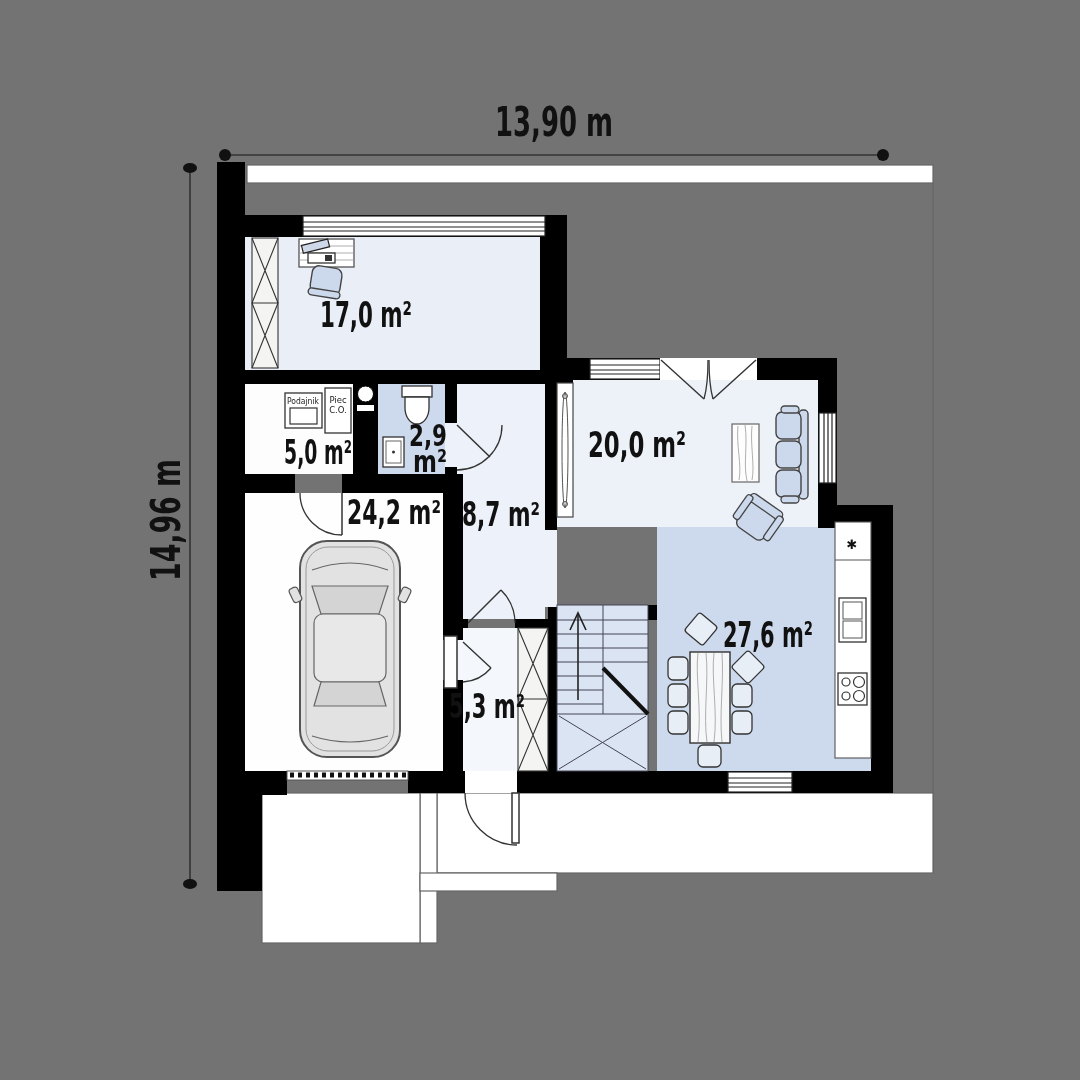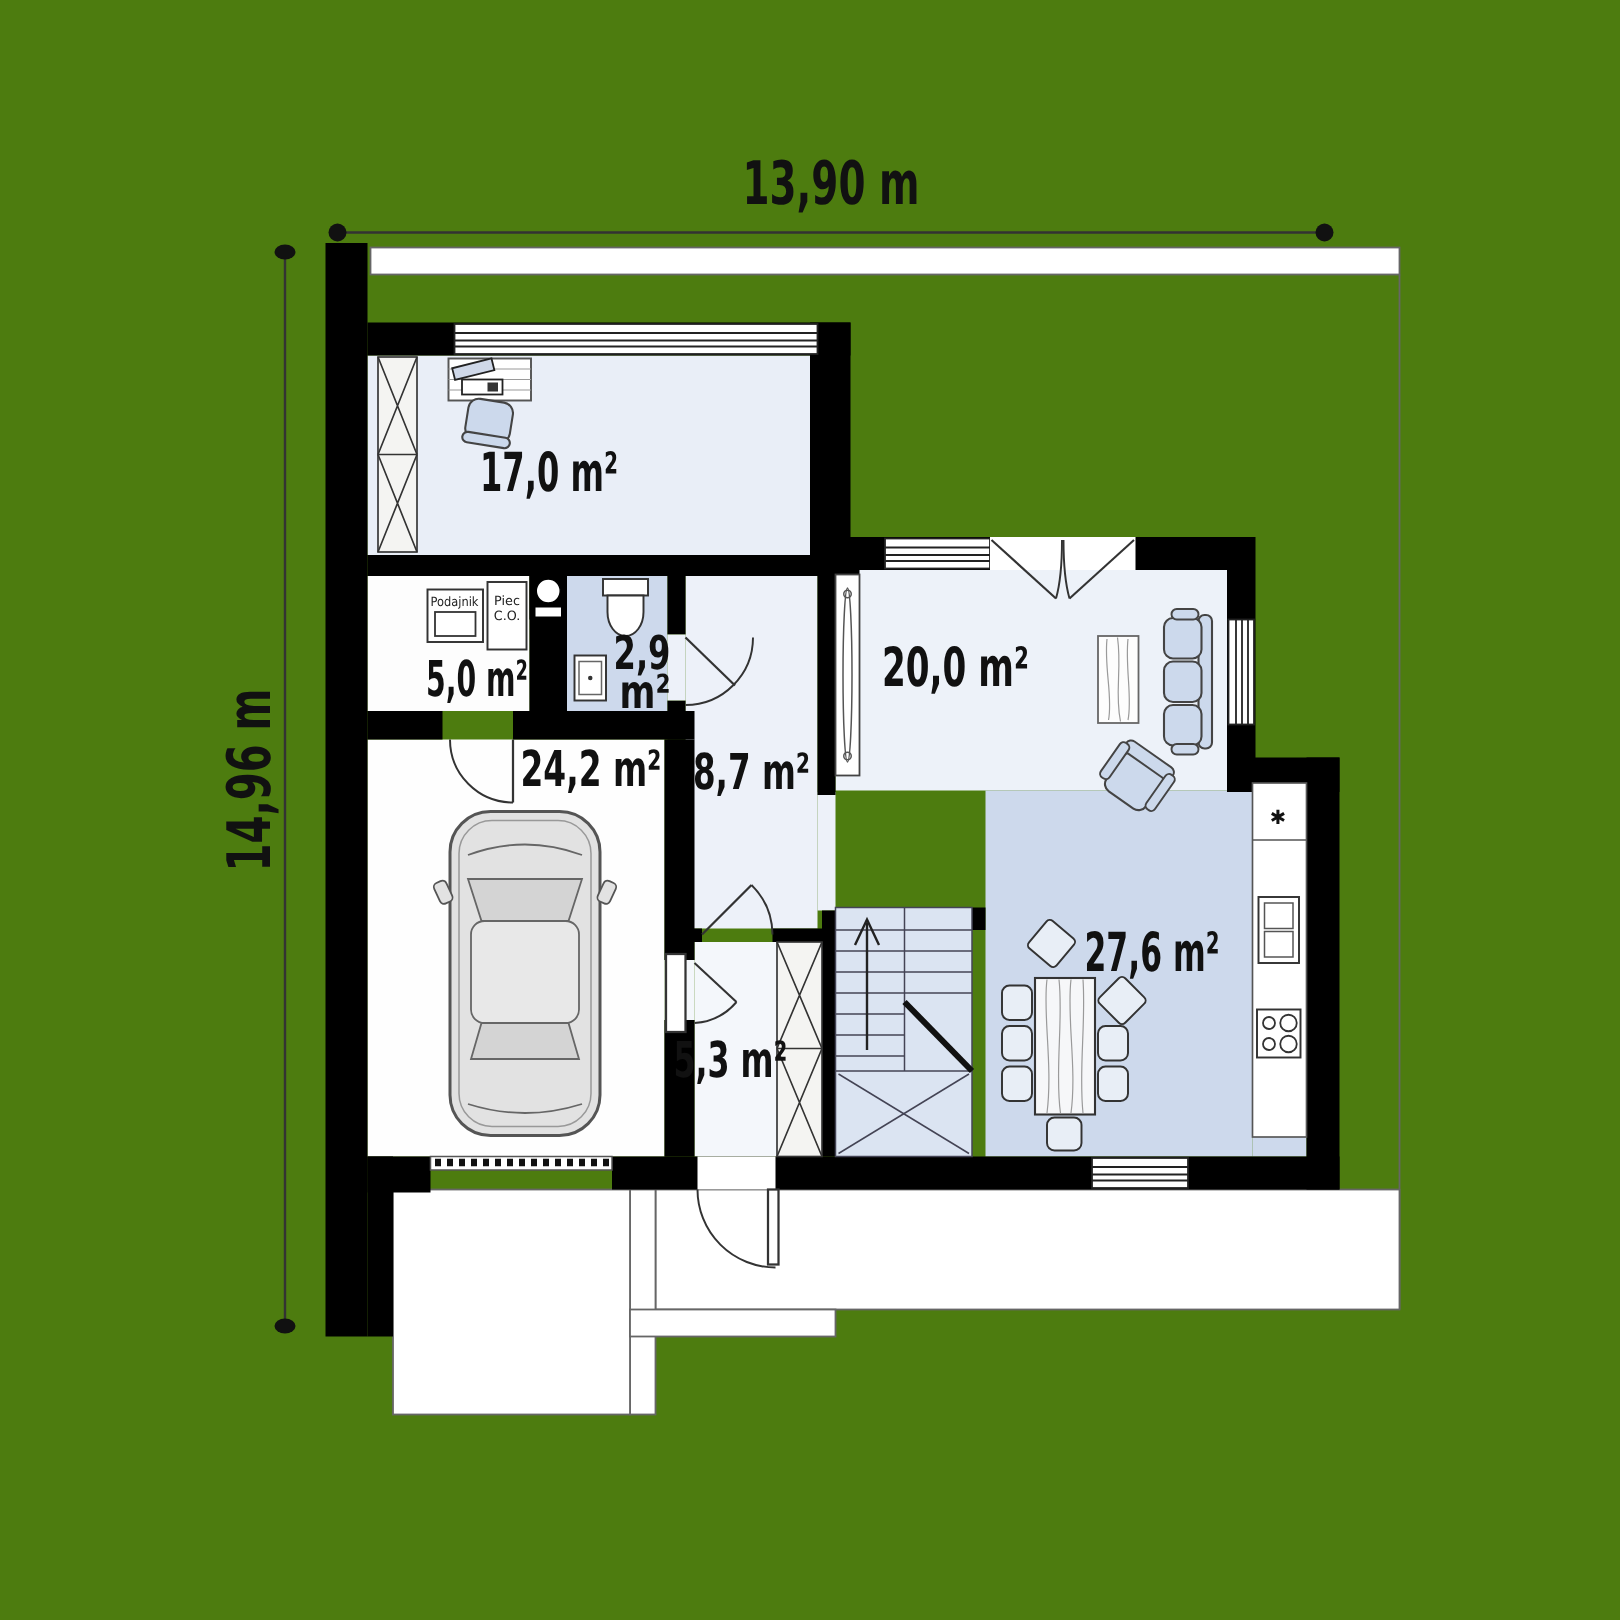--- a/index.html
+++ b/index.html
@@ -1,16 +1,16 @@
 <!DOCTYPE html>
 <html><head>
 <meta charset="utf-8">
 <style>
   html,body{margin:0;padding:0;background:#ffffff;}
-  .stage{width:1080px;height:1080px;position:relative;background:#4d7c0f;overflow:hidden;}
+  .stage{width:1080px;height:1080px;position:relative;background:#737373;overflow:hidden;}
   svg{display:block;}
   text{font-family:"DejaVu Sans","Liberation Sans",sans-serif;}
   .room-label{font-weight:bold;fill:#111;}
   .dim-label{font-weight:bold;fill:#111;}
   .tiny-label{fill:#222;font-weight:normal;}
   .wall{fill:#000;}
   .thinline{stroke:#666;stroke-width:1.2;fill:#ffffff;}
   .winline{stroke:#222;stroke-width:1.2;}
   .doorarc{stroke:#333;stroke-width:1.3;fill:none;}
   .doorleaf{stroke:#333;stroke-width:1.5;fill:#fff;}

